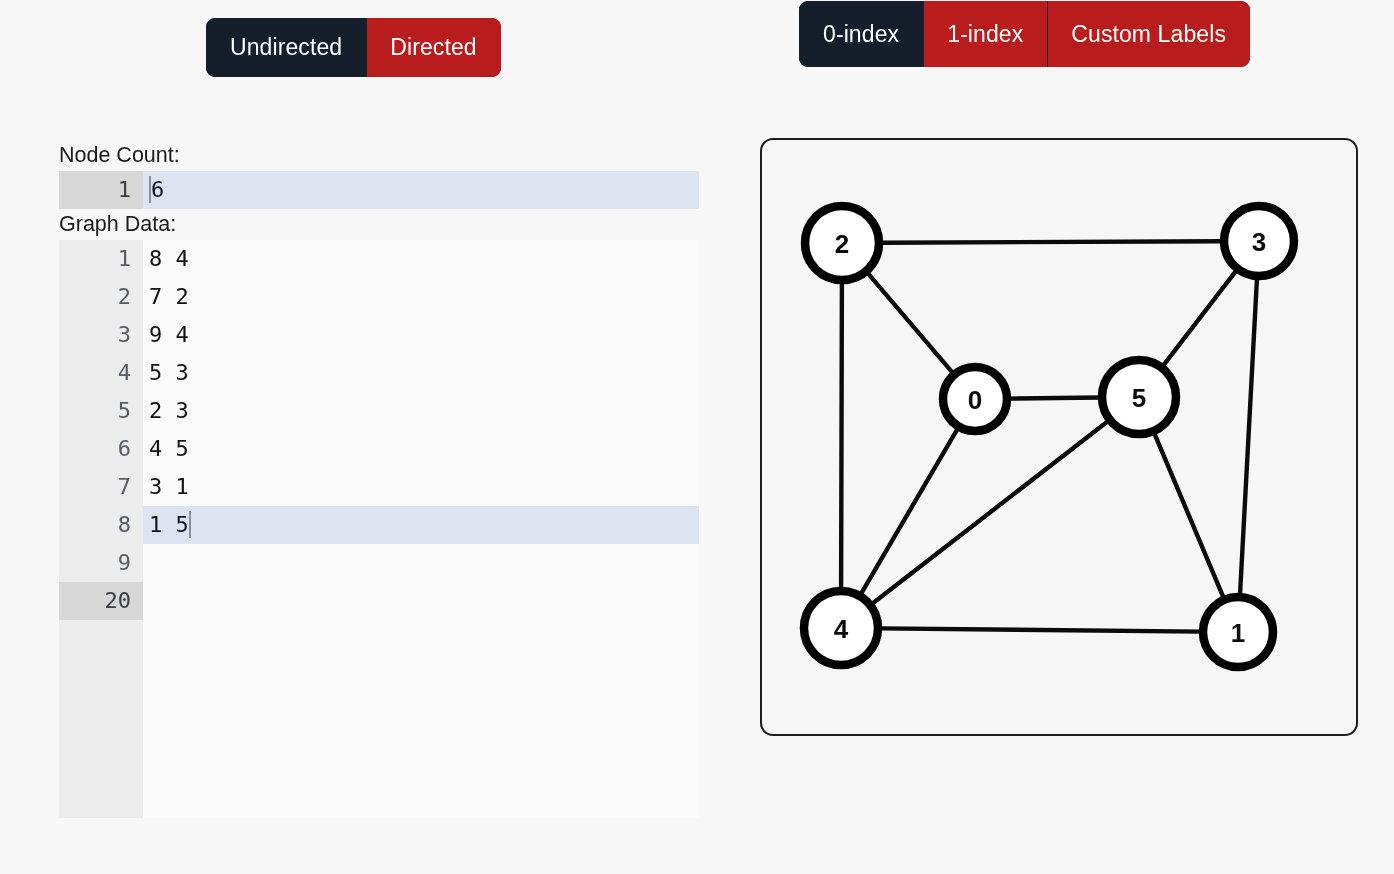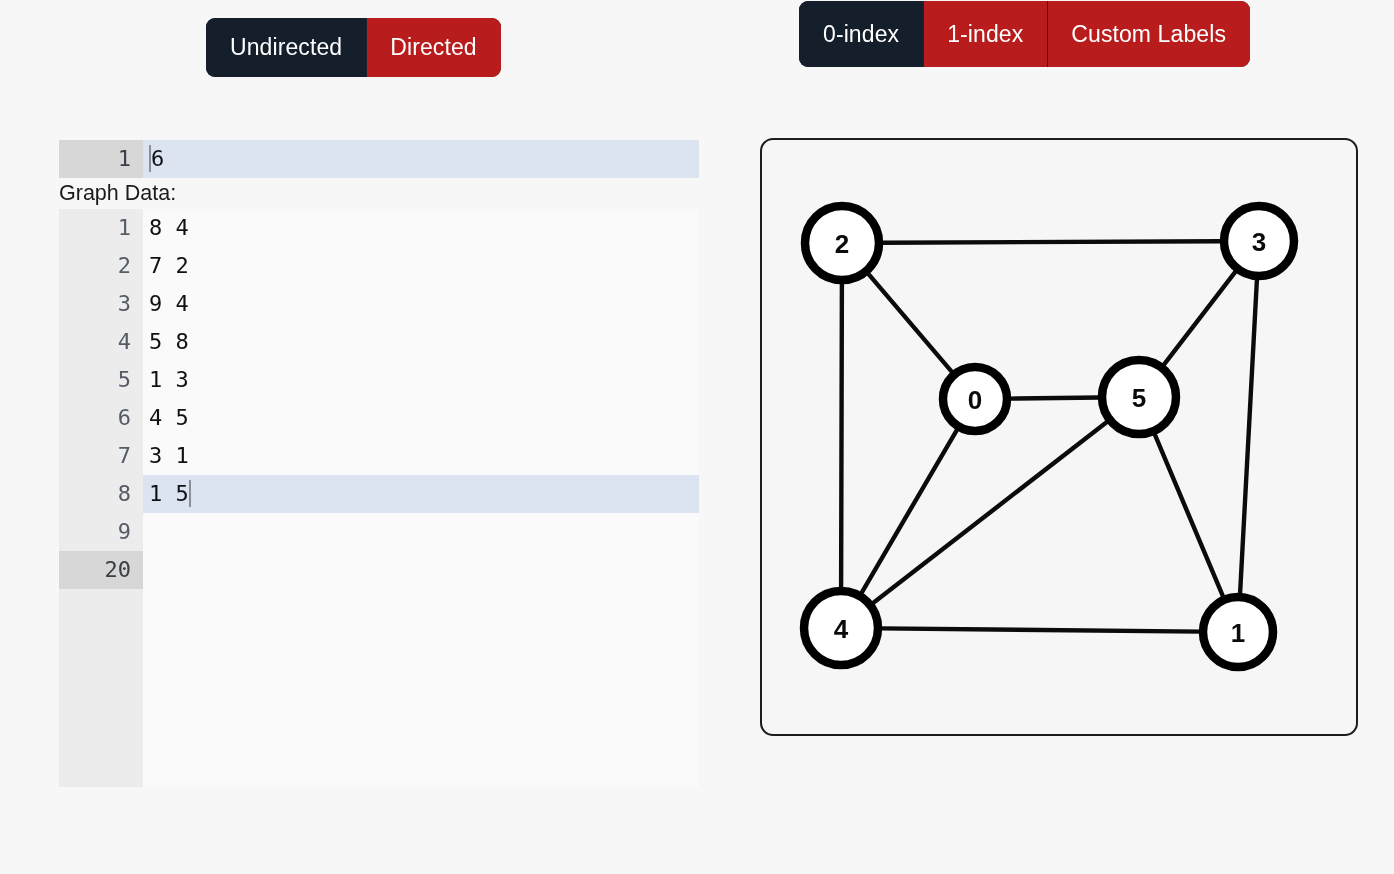--- a/index.html
+++ b/index.html
@@ -145,20 +145,21 @@
 </div>
 
 <div class="seg-group" id="label-mode-toggle">
   <button class="seg-btn active">0-index</button>
   <button class="seg-btn">1-index</button>
   <button class="seg-btn">Custom Labels</button>
 </div>
 
 <div class="editor-col">
 
+  <div class="field-label">Node Count:</div>
 
   <div class="code-editor" id="node-count-editor">
     <div class="gutter">
         <div class="ln active">1</div>
       </div>
     <div class="lines">
         <div class="code-line active"><span class="caret"></span>6</div>
       </div>
   </div>
 
@@ -174,22 +175,22 @@
         <div class="ln">6</div>
         <div class="ln">7</div>
         <div class="ln">8</div>
         <div class="ln">9</div>
         <div class="ln active">20</div>
       </div>
     <div class="lines">
         <div class="code-line">8 4</div>
         <div class="code-line">7 2</div>
         <div class="code-line">9 4</div>
-        <div class="code-line">5 8</div>
-        <div class="code-line">1 3</div>
+        <div class="code-line">5 3</div>
+        <div class="code-line">2 3</div>
         <div class="code-line">4 5</div>
         <div class="code-line">3 1</div>
         <div class="code-line active">1 5<span class="caret"></span></div>
       </div>
   </div>
 
 </div>
 
 <div id="graph-panel">
   <svg id="graph-svg" viewBox="0 0 594 594">

